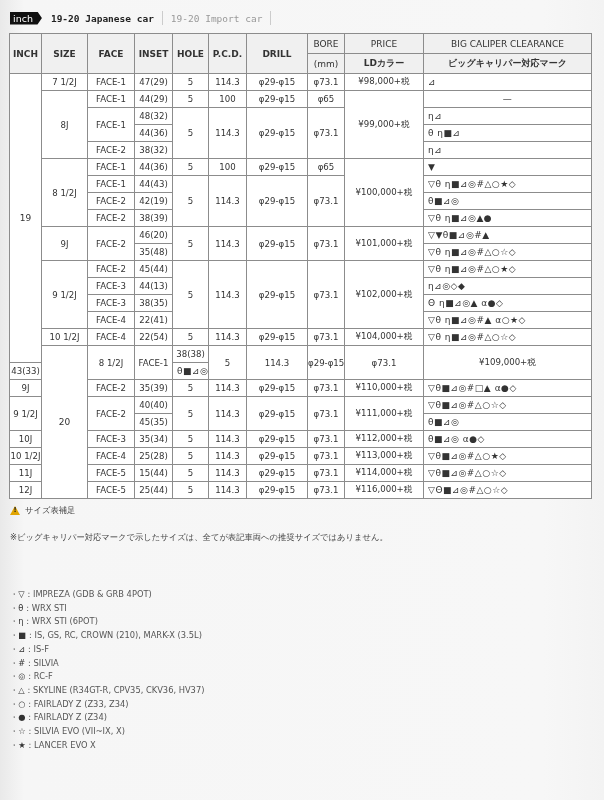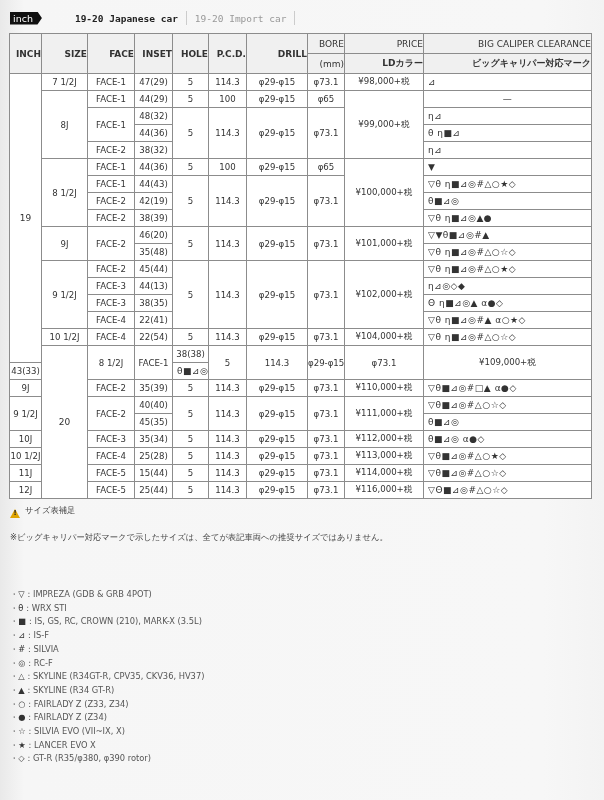--- a/index.html
+++ b/index.html
@@ -13,43 +13,43 @@
   .tabs {
     position:absolute; left:10px; top:10px; height:16px;
     display:flex; align-items:center; font-size:10px;
   }
   .inch-badge {
     background:#111; color:#fff; font-size:9.5px; height:13px; line-height:13px;
     padding:0 9px 0 3px; position:relative; margin-right:9px;
     clip-path: polygon(0 0, 86% 0, 100% 50%, 86% 100%, 0 100%);
   }
   .tab { font-family:"DejaVu Sans Mono","Liberation Mono",monospace; font-size:9.5px; padding:0 8px 0 0; }
-  .tab.active { color:#222; font-weight:bold;margin-left:24px; }
+  .tab.active { color:#222; font-weight:bold; }
   .tab.inactive { color:#999; }
   .tab-sep { width:1px; height:14px; background:#ccc; margin-right:8px; }
   .tab-sep.end { margin-left:0; }
 
   table.spec {
     position:absolute; left:9px; top:33px; width:582px;
     border-collapse:collapse; font-size:8.6px; background:#fff;
     table-layout:fixed;
   }
   table.spec td, table.spec th {
     border:1px solid #8c8c8c; text-align:center; padding:0; height:16px;
     font-weight:normal; color:#333; white-space:nowrap; overflow:hidden;
   }
-  table.spec thead th { background:#f0f0f0; font-weight:bold; font-size:9px; color:#333;text-align:right; }
+  table.spec thead th { background:#f0f0f0; font-weight:bold; font-size:9px; color:#333; }
   table.spec thead tr.h1 th { height:19px; }
   table.spec thead tr.h2 th { height:19px; }
   table.spec tbody td.inch { font-size:9px; }
   td.mark { text-align:left !important; padding-left:4px !important; letter-spacing:0.5px; font-size:9px; }
   td.mark.center { text-align:center !important; padding-left:0 !important; }
 
   .notes { position:absolute; left:10px; top:504px; font-size:8.3px; color:#444; line-height:13.6px; }
-  .note-title { display:flex; align-items:flex-end; gap:3px; }
+  .note-title { display:flex; align-items:center; gap:3px; }
   .warn-icon {
     width:0; height:0; border-left:5px solid transparent; border-right:5px solid transparent;
     border-bottom:9px solid #e0a400; position:relative; display:inline-block; margin-right:2px;
   }
   .warn-icon::after { content:"!"; position:absolute; left:-1.5px; top:0px; font-size:7px; color:#222; font-weight:bold; line-height:9px; }
   .blank { height:13.6px; }
   .legend { position:absolute; left:10px; top:588px; font-size:8.3px; color:#555; line-height:13.7px; }
   .legend .sym { color:#333; }
 </style>
 </head>
@@ -315,24 +315,23 @@
     <span class="warn-icon"></span>
     <span>サイズ表補足</span>
   </div>
   <div class="blank"></div>
   <div>※ビッグキャリパー対応マークで示したサイズは、全てが表記車両への推奨サイズではありません。</div>
 </div>
 
 <div class="legend">
   <div>・<span class="sym">▽</span>：<span>IMPREZA (GDB &amp; GRB 4POT)</span></div>
   <div>・<span class="sym">θ</span>：<span>WRX STI</span></div>
+  <div>・<span class="sym">η</span>：<span>WRX STI (6POT)</span></div>
   <div>・<span class="sym">■</span>：<span>IS, GS, RC, CROWN (210), MARK-X (3.5L)</span></div>
   <div>・<span class="sym">⊿</span>：<span>IS-F</span></div>
   <div>・<span class="sym">#</span>：<span>SILVIA</span></div>
   <div>・<span class="sym">◎</span>：<span>RC-F</span></div>
   <div>・<span class="sym">△</span>：<span>SKYLINE (R34GT-R, CPV35, CKV36, HV37)</span></div>
-  <div>・<span class="sym">▲</span>：<span>SKYLINE (R34 GT-R)</span></div>
   <div>・<span class="sym">○</span>：<span>FAIRLADY Z (Z33, Z34)</span></div>
   <div>・<span class="sym">●</span>：<span>FAIRLADY Z (Z34)</span></div>
   <div>・<span class="sym">☆</span>：<span>SILVIA EVO (VII~IX, X)</span></div>
   <div>・<span class="sym">★</span>：<span>LANCER EVO X</span></div>
-  <div>・<span class="sym">◇</span>：<span>GT-R (R35/φ380, φ390 rotor)</span></div>
 </div>
 
 </body></html>

